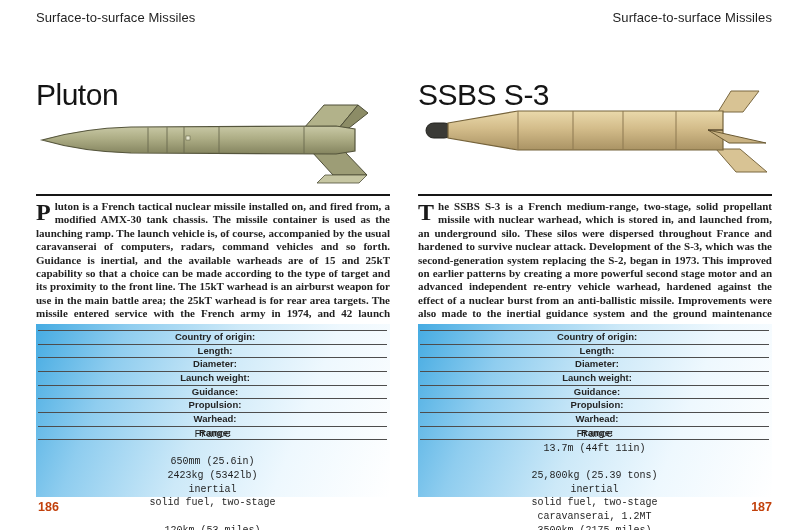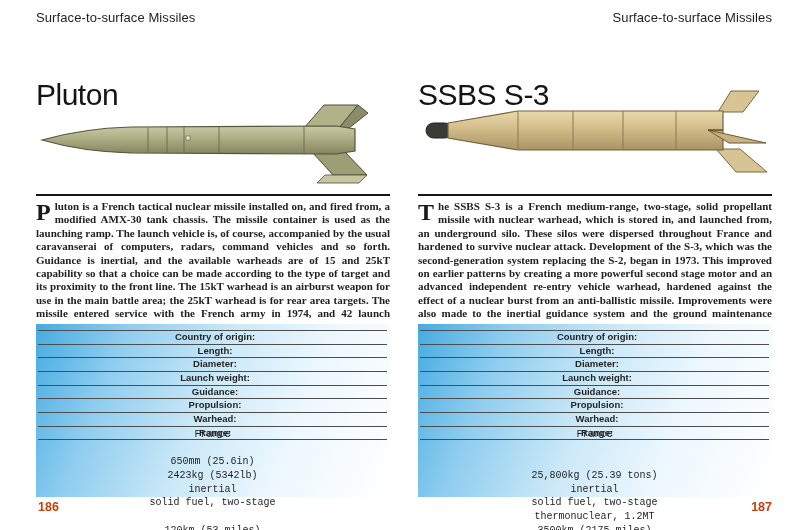--- a/index.html
+++ b/index.html
@@ -163,39 +163,40 @@
       <p class="body-text"><span class="dropcap">T</span><span>he SSBS S-3 is a French medium-range, two-stage, solid propellant missile with nuclear warhead, which is stored in, and launched from, an underground silo. These silos were dispersed throughout France and hardened to survive nuclear attack. Development of the S-3, which was the second-generation system replacing the S-2, began in 1973. This improved on earlier patterns by creating a more powerful second stage motor and an advanced independent re-entry vehicle warhead, hardened against the effect of a nuclear burst from an anti-ballistic missile. Improvements were also made to the inertial guidance system and the ground maintenance system.</span></p>
 
       <div class="spec-panel">
         <div class="spec-table">
           <div class="spec-row">
             <span class="spec-label">Country of origin:</span>
             <span class="spec-value">France</span>
           </div>
           <div class="spec-row">
             <span class="spec-label">Length:</span>
+            <span class="spec-value">13.7m (44ft 11in)</span>
           </div>
           <div class="spec-row">
             <span class="spec-label">Diameter:</span>
           </div>
           <div class="spec-row">
             <span class="spec-label">Launch weight:</span>
             <span class="spec-value">25,800kg (25.39 tons)</span>
           </div>
           <div class="spec-row">
             <span class="spec-label">Guidance:</span>
             <span class="spec-value">inertial</span>
           </div>
           <div class="spec-row">
             <span class="spec-label">Propulsion:</span>
             <span class="spec-value">solid fuel, two-stage</span>
           </div>
           <div class="spec-row">
             <span class="spec-label">Warhead:</span>
-            <span class="spec-value">thermonuclear, 1.2MT</span>
+            <span class="spec-value">caravanserai, 1.2MT</span>
           </div>
           <div class="spec-row">
             <span class="spec-label">Range:</span>
             <span class="spec-value">3500km (2175 miles)</span>
           </div>
         </div>
       </div>
 
       <div class="page-number">187</div>
     </div>

